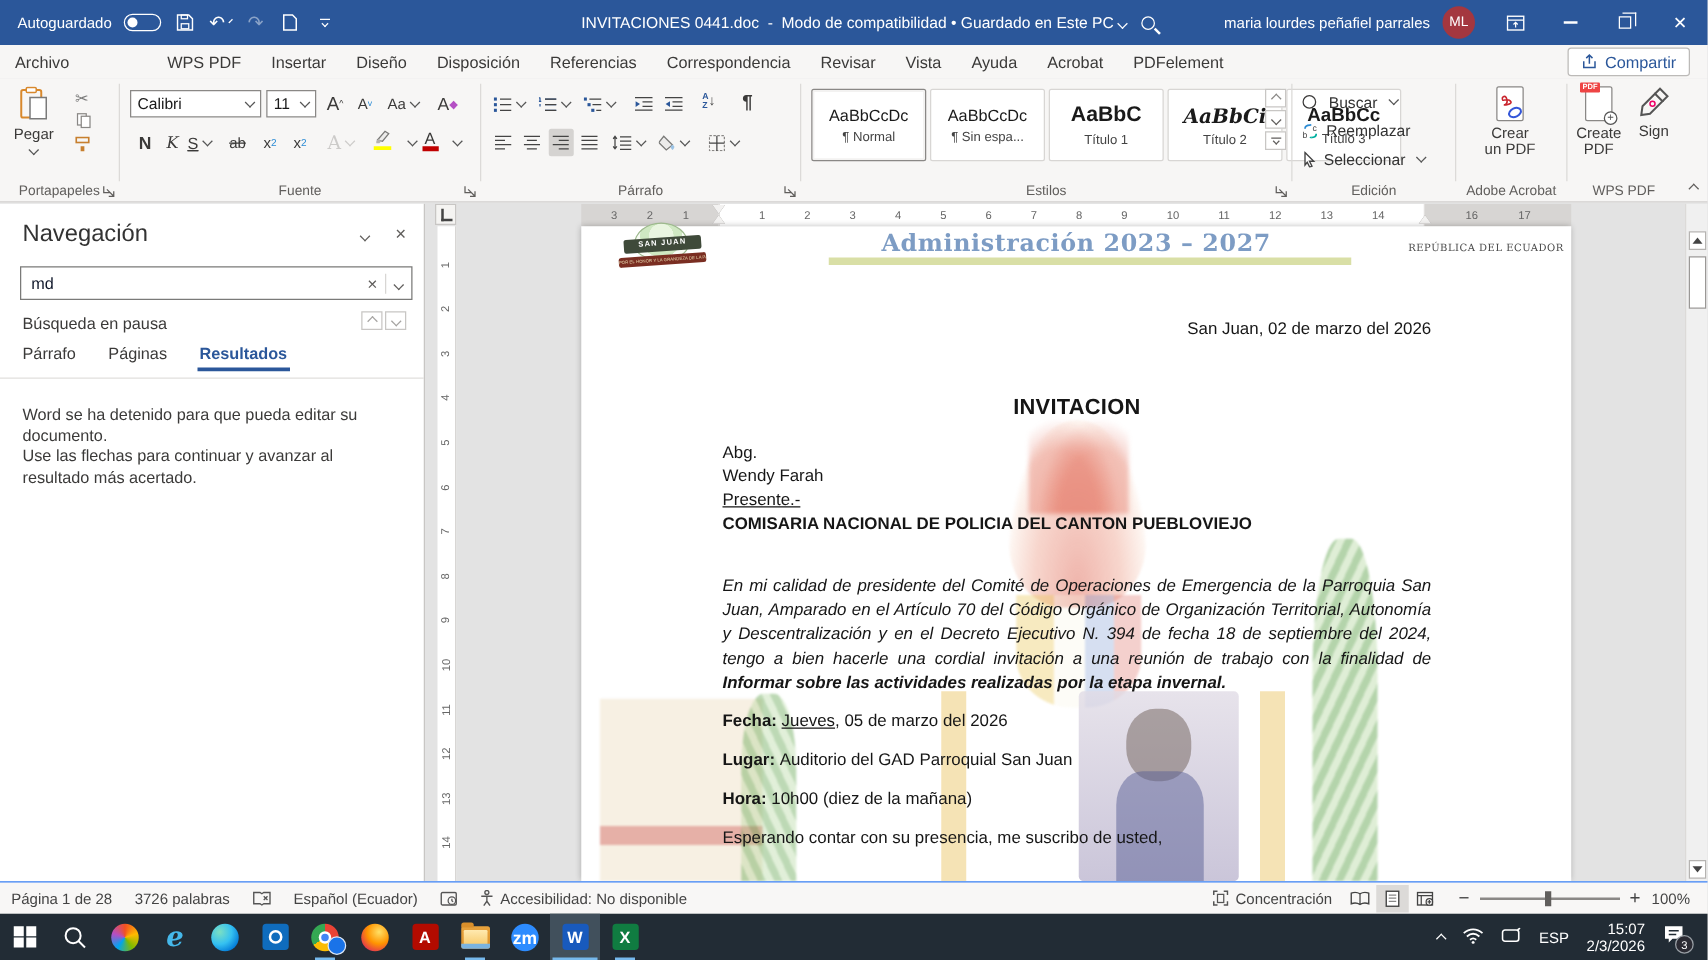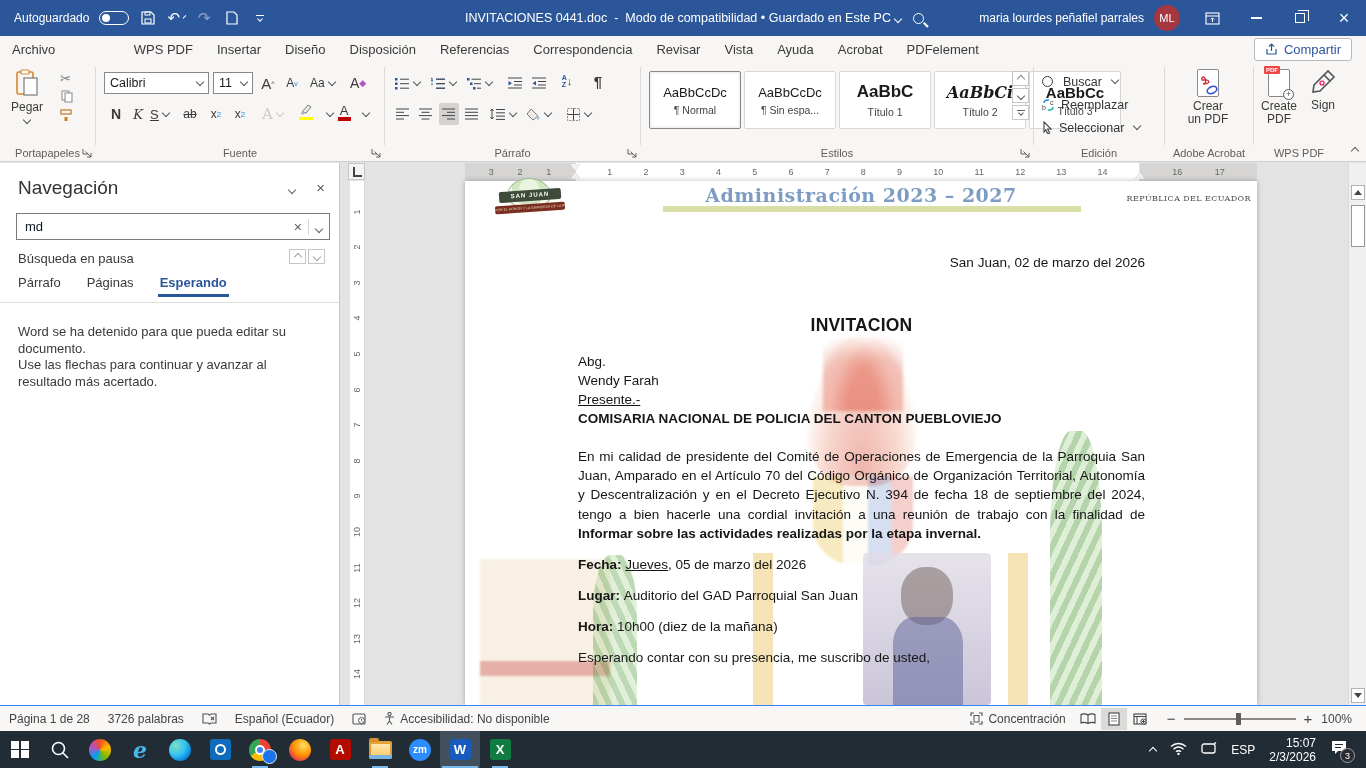--- a/index.html
+++ b/index.html
@@ -84,21 +84,21 @@
   .logo-banner { position:absolute; left:6px; top:12px; width:62px; height:11px; background:#3f4a3a; color:#fff; font-size:6px; font-weight:bold; text-align:center; line-height:11px; letter-spacing:1px; transform:rotate(-4deg); border-radius:2px; }
   .logo-ribbon { position:absolute; left:2px; top:26px; width:70px; height:8px; background:#7a2e22; color:#e8d9b0; font-size:3.5px; text-align:center; line-height:8px; transform:rotate(-4deg); border-radius:2px; overflow:hidden; white-space:nowrap; }
   .admin-line { position:absolute; top:3px; left:0; right:0; text-align:center; font-family:"DejaVu Serif",serif; font-weight:bold; font-size:19px; color:#7d9cc4; letter-spacing:.5px; }
   .admin-bar { position:absolute; top:25px; left:198px; width:418px; height:6px; background:#d9dfa6; }
   .republic { position:absolute; top:13px; right:6px; font-family:"DejaVu Serif",serif; font-size:8px; color:#4a4a4a; letter-spacing:.4px; }
   .doc-body { position:absolute; top:0; left:113px; width:567px; height:524px; font-size:13.5px; color:#161616; line-height:19px; }
   .d-date { margin-top:72px; text-align:right; }
   .d-title { margin-top:44px; text-align:center; font-weight:bold; font-size:17.5px; letter-spacing:.2px; }
   .d-addr { margin-top:17px; }
   .d-presente { text-decoration:underline; }
-  .d-par { margin-top:19px; text-align:justify; line-height:19.2px; }
+  .d-par { margin-top:31px; text-align:justify; line-height:19.2px;font-style:italic; }
   .d-meta { margin-top:12px; }
   .u { text-decoration:underline; }
 
   
   .wm { position:absolute; pointer-events:none; }
 
   
   .vscroll { position:absolute; top:163px; right:0; width:18px; height:542px; background:#f0f0f0; border-left:1px solid #dcdad8; }
   .vs-btn { position:absolute; left:2px; width:14px; height:15px; background:#fff; border:1px solid #b5b3b1; display:flex; align-items:center; justify-content:center; }
   .tri-up { width:0; height:0; border-left:4px solid transparent; border-right:4px solid transparent; border-bottom:5px solid #444; }
@@ -518,21 +518,21 @@
     <span class="mini-btn">
         <span class="chev up" style="margin:0;"></span>
       </span>
     <span class="mini-btn">
         <span class="chev" style="margin:0;"></span>
       </span>
   </div>
   <div class="nav-tabs">
     <span class="nav-tab">Párrafo</span>
     <span class="nav-tab">Páginas</span>
-    <span class="nav-tab active">Esperando</span>
+    <span class="nav-tab active">Resultados</span>
   </div>
   <div class="nav-divider"></div>
   <div class="nav-msg" style="top:160px;">Word se ha detenido para que pueda editar su documento.</div>
   <div class="nav-msg" style="top:193px;">Use las flechas para continuar y avanzar al resultado más acertado.</div>
 </div>
 
 <div class="docarea">
   <span class="tabsel"></span>
 
   <div class="hruler">
@@ -740,21 +740,21 @@
       <span class="sq" style="width:21px;height:21px;background:#b30b00;font-size:13px;color:#fff;">A</span>
     </span>
   <span class="tk running">
     <span style="position:relative;width:23px;height:18px;background:linear-gradient(#e8a33d,#d98f2b);border-radius:2px;">
       <span style="position:absolute;left:0;top:-3px;width:10px;height:4px;background:#d98f2b;border-radius:2px 2px 0 0;"></span>
       <span style="position:absolute;left:2px;top:3px;width:19px;height:13px;background:linear-gradient(#ffe9b0,#f7c968);border-radius:1px;"></span>
       <span style="position:absolute;left:0;bottom:0;width:23px;height:4px;background:#7ab3e0;border-radius:0 0 2px 2px;"></span>
     </span>
   </span>
   <span class="tk">
-      <span class="sq" style="width:22px;height:22px;border-radius:50%;background:#2d8cff;font-size:10px;">zm</span>
+      <span class="sq" style="width:22px;height:22px;border-radius:50%;background:#2d8cff;font-size:14px;">zm</span>
     </span>
   <span class="tk running active">
       <span class="sq" style="width:21px;height:21px;background:#185abd;font-size:13px;">W</span>
     </span>
   <span class="tk running">
       <span class="sq" style="width:21px;height:21px;background:#107c41;font-size:13px;">X</span>
     </span>
 
   <div class="tray">
     <span><span class="chev up" style="margin:0;color:#fff;"></span></span>

